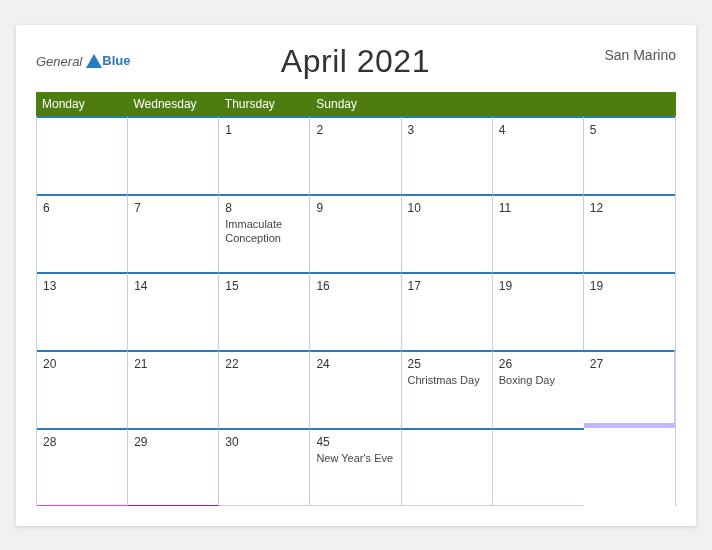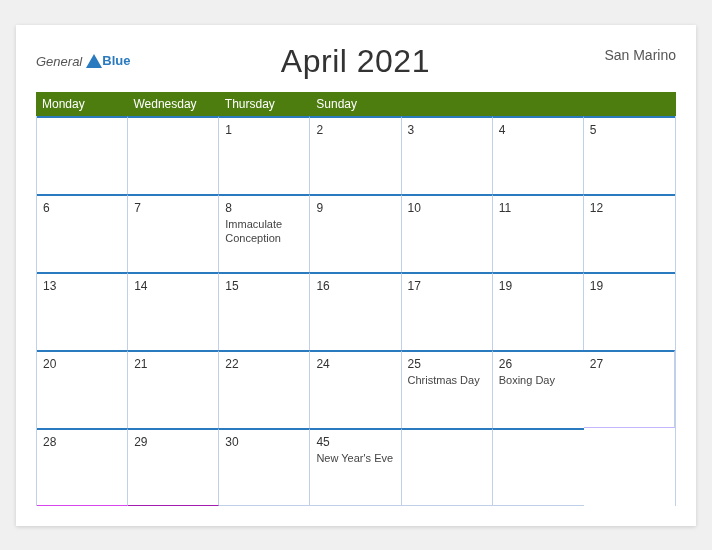--- a/index.html
+++ b/index.html
@@ -212,21 +212,21 @@
     </div>
     <div class="day-cell">
       <span class="day-number">25</span>
       <span class="event-text">Christmas Day</span>
     </div>
     <div class="day-cell" style="border-right:none;">
       <span class="day-number">26</span>
       <span class="event-text">Boxing Day</span>
     </div>
 
-    <div class="day-cell" style="border-bottom:1px solid #c4b5fd;">
+    <div class="day-cell" style="border-bottom:5px solid #c4b5fd;">
       <span class="day-number">27</span>
     </div>
     <div class="day-cell" style="border-bottom:1px solid #d946ef;">
       <span class="day-number">28</span>
     </div>
     <div class="day-cell" style="border-bottom:1px solid #a21caf;">
       <span class="day-number">29</span>
     </div>
     <div class="day-cell" style="border-bottom:1px solid #c0d0e8;">
       <span class="day-number">30</span>

